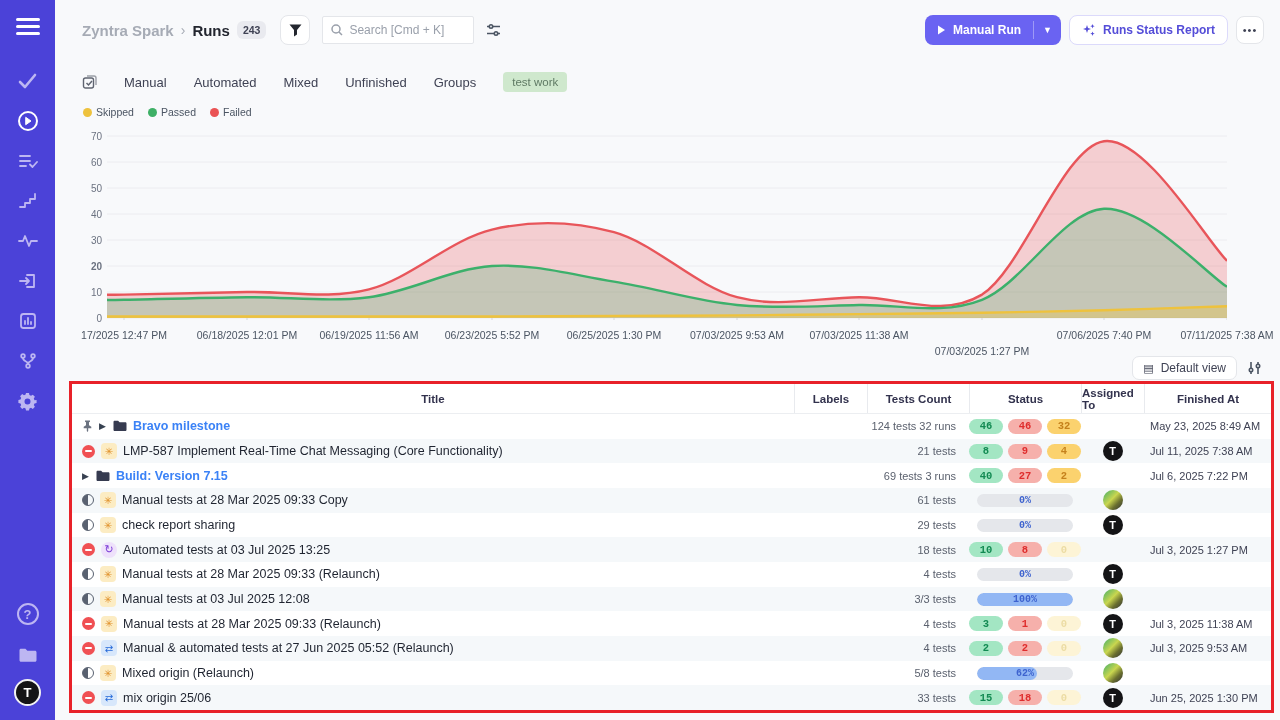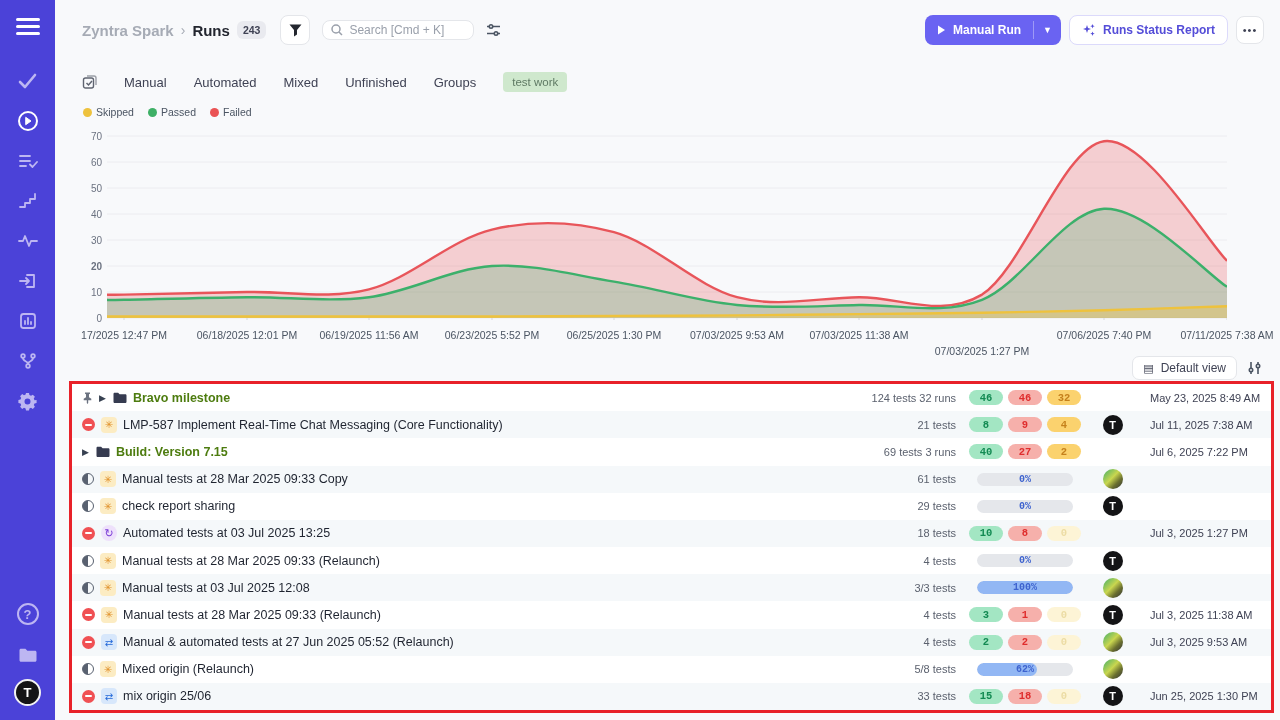--- a/index.html
+++ b/index.html
@@ -21,21 +21,21 @@
   .main { position:absolute; left:55px; top:0; width:1225px; height:720px;padding-left:39px; }
 
   
   .hdr { position:absolute; left:27px; top:14px; right:16px; height:32px; display:flex; align-items:center; }
   .crumb-proj { color:#a6abb5; font-size:15px; font-weight:700; }
   .crumb-sep { color:#a6abb5; font-size:14px; margin:0 7px; }
   .crumb-page { color:#23262f; font-size:15px; font-weight:700; }
   .count-badge { background:#e9eaef; color:#3f4254; font-size:10.5px; font-weight:700; border-radius:6px; padding:3px 6px; margin-left:7px; }
   .btn-sq { width:30px; height:30px; background:#fff; border:1px solid #e4e6ea; border-radius:8px; display:flex; align-items:center; justify-content:center; cursor:pointer; }
   .funnel { margin-left:14px; }
-  .search { margin-left:12px; width:152px; height:20px; background:#fff; border:1px solid #e4e6ea; border-radius:8px; display:flex; align-items:center; padding:0 8px; }
+  .search { margin-left:12px; width:152px; height:28px; background:#fff; border:1px solid #e4e6ea; border-radius:2px; display:flex; align-items:center; padding:0 8px; }
   .search svg { flex:none; }
   .search input { border:0; outline:0; width:100%; margin-left:6px; font-size:12px; color:#3f4254; font-family:inherit; background:transparent; }
   .search input::placeholder { color:#9aa0ab; }
   .sliders { margin-left:12px; cursor:pointer; display:flex; }
   .hdr-right { margin-left:auto; display:flex; align-items:center; gap:8px; }
   .btn-run { display:flex; align-items:stretch; background:#6a63f2; border-radius:8px; height:30px; overflow:hidden; cursor:pointer; }
   .btn-run .m { display:flex; align-items:center; gap:7px; color:#fff; font-size:12px; font-weight:700; padding:0 12px; }
   .btn-run .dv { width:1px; background:rgba(255,255,255,0.35); margin:6px 0; }
   .btn-run .c { display:flex; align-items:center; padding:0 9px; color:#fff; font-size:9px; }
   .btn-report { display:flex; align-items:center; gap:7px; height:30px; background:#fff; border:1px solid #dcdafb; border-radius:8px; color:#544dd8; font-size:12px; font-weight:700; padding:0 12px; cursor:pointer; }
@@ -72,21 +72,21 @@
   .tbody { flex:1; display:flex; flex-direction:column; }
   .tr { flex:1; display:flex; align-items:center; cursor:pointer; }
   .tr:nth-child(even) { background:#f5f8fa; }
   .c-title { width:722px; display:flex; align-items:center; gap:6px; padding-left:10px; overflow:hidden; }
   .c-labels { width:73px; }
   .c-tests { width:102px; text-align:right; padding-right:13px; font-size:11px; color:#5b616e; }
   .c-status { width:112px; display:flex; justify-content:center;font-family:Liberation Mono, monospace; }
   .c-assign { width:63px; display:flex; justify-content:center; }
   .c-fin { width:127px; padding-left:6px; font-size:11px; color:#3f4254; white-space:nowrap; }
   .t-text { font-size:12.5px; color:#1f2430; white-space:nowrap; }
-  .t-text.folder { font-weight:600; color:#4d7c0f; }
+  .t-text.folder { font-weight:600; color:#3b82f6; }
   .chev { color:#374151; font-size:9px; margin-right:1px; }
   .pin-ic { display:flex; color:#6b7280; }
   .st-stop { width:13px; height:13px; border-radius:50%; background:#f05053; flex:none; display:flex; align-items:center; justify-content:center; }
   .st-stop i { display:block; width:7px; height:2px; background:#fff; border-radius:1px; }
   .st-half { width:12px; height:12px; border-radius:50%; border:1.5px solid #596170; background:linear-gradient(90deg,#596170 50%,transparent 50%); flex:none; }
   .k-ic { width:16px; height:16px; border-radius:4px; display:flex; align-items:center; justify-content:center; font-size:10px; flex:none; }
   .k-manual { background:#fcecc3; color:#e0922c; }
   .k-auto { background:#eee1fb; color:#7a3bd6; border-radius:50%; font-size:11px; }
   .k-mixed { background:#d7e7fb; color:#2468d8; font-size:10px; }
   .fold-ic { display:flex; color:#363b50; flex:none; }
@@ -313,20 +313,28 @@
       <span class="view-sliders">
         <svg width="15" height="14" viewBox="0 0 15 14" stroke="#4b5563" stroke-width="1.6" fill="none">
             <path d="M4 1v12M11 1v12"></path>
             <circle cx="4" cy="9" r="1.7" fill="#f8f9fb"></circle>
             <circle cx="11" cy="5" r="1.7" fill="#f8f9fb"></circle>
           </svg>
       </span>
     </div>
 
     <div class="table-wrap">
+      <div class="thead" id="thead">
+          <div class="th" style="width: 722px;">Title</div>
+          <div class="th" style="width: 73px;">Labels</div>
+          <div class="th" style="width: 102px;">Tests Count</div>
+          <div class="th" style="width: 112px;">Status</div>
+          <div class="th" style="width: 63px;">Assigned To</div>
+          <div class="th" style="width: 127px;">Finished At</div>
+        </div>
       <div class="tbody" id="tbody">
           <div class="tr">
             <div class="c-title">
               <span class="pin-ic">
                 <svg width="11" height="12" viewBox="0 0 11 12">
                   <path fill="#6b7280" d="M3 0.5h5v1.2l-1 .6v3l2.3 1.5v1.4H6.2v2.9L5.5 12l-.7-.9V8.2H1.7V6.8L4 5.3v-3l-1-.6z"></path>
                 </svg>
               </span>
               <span class="chev">▶</span>
               <span class="fold-ic">

